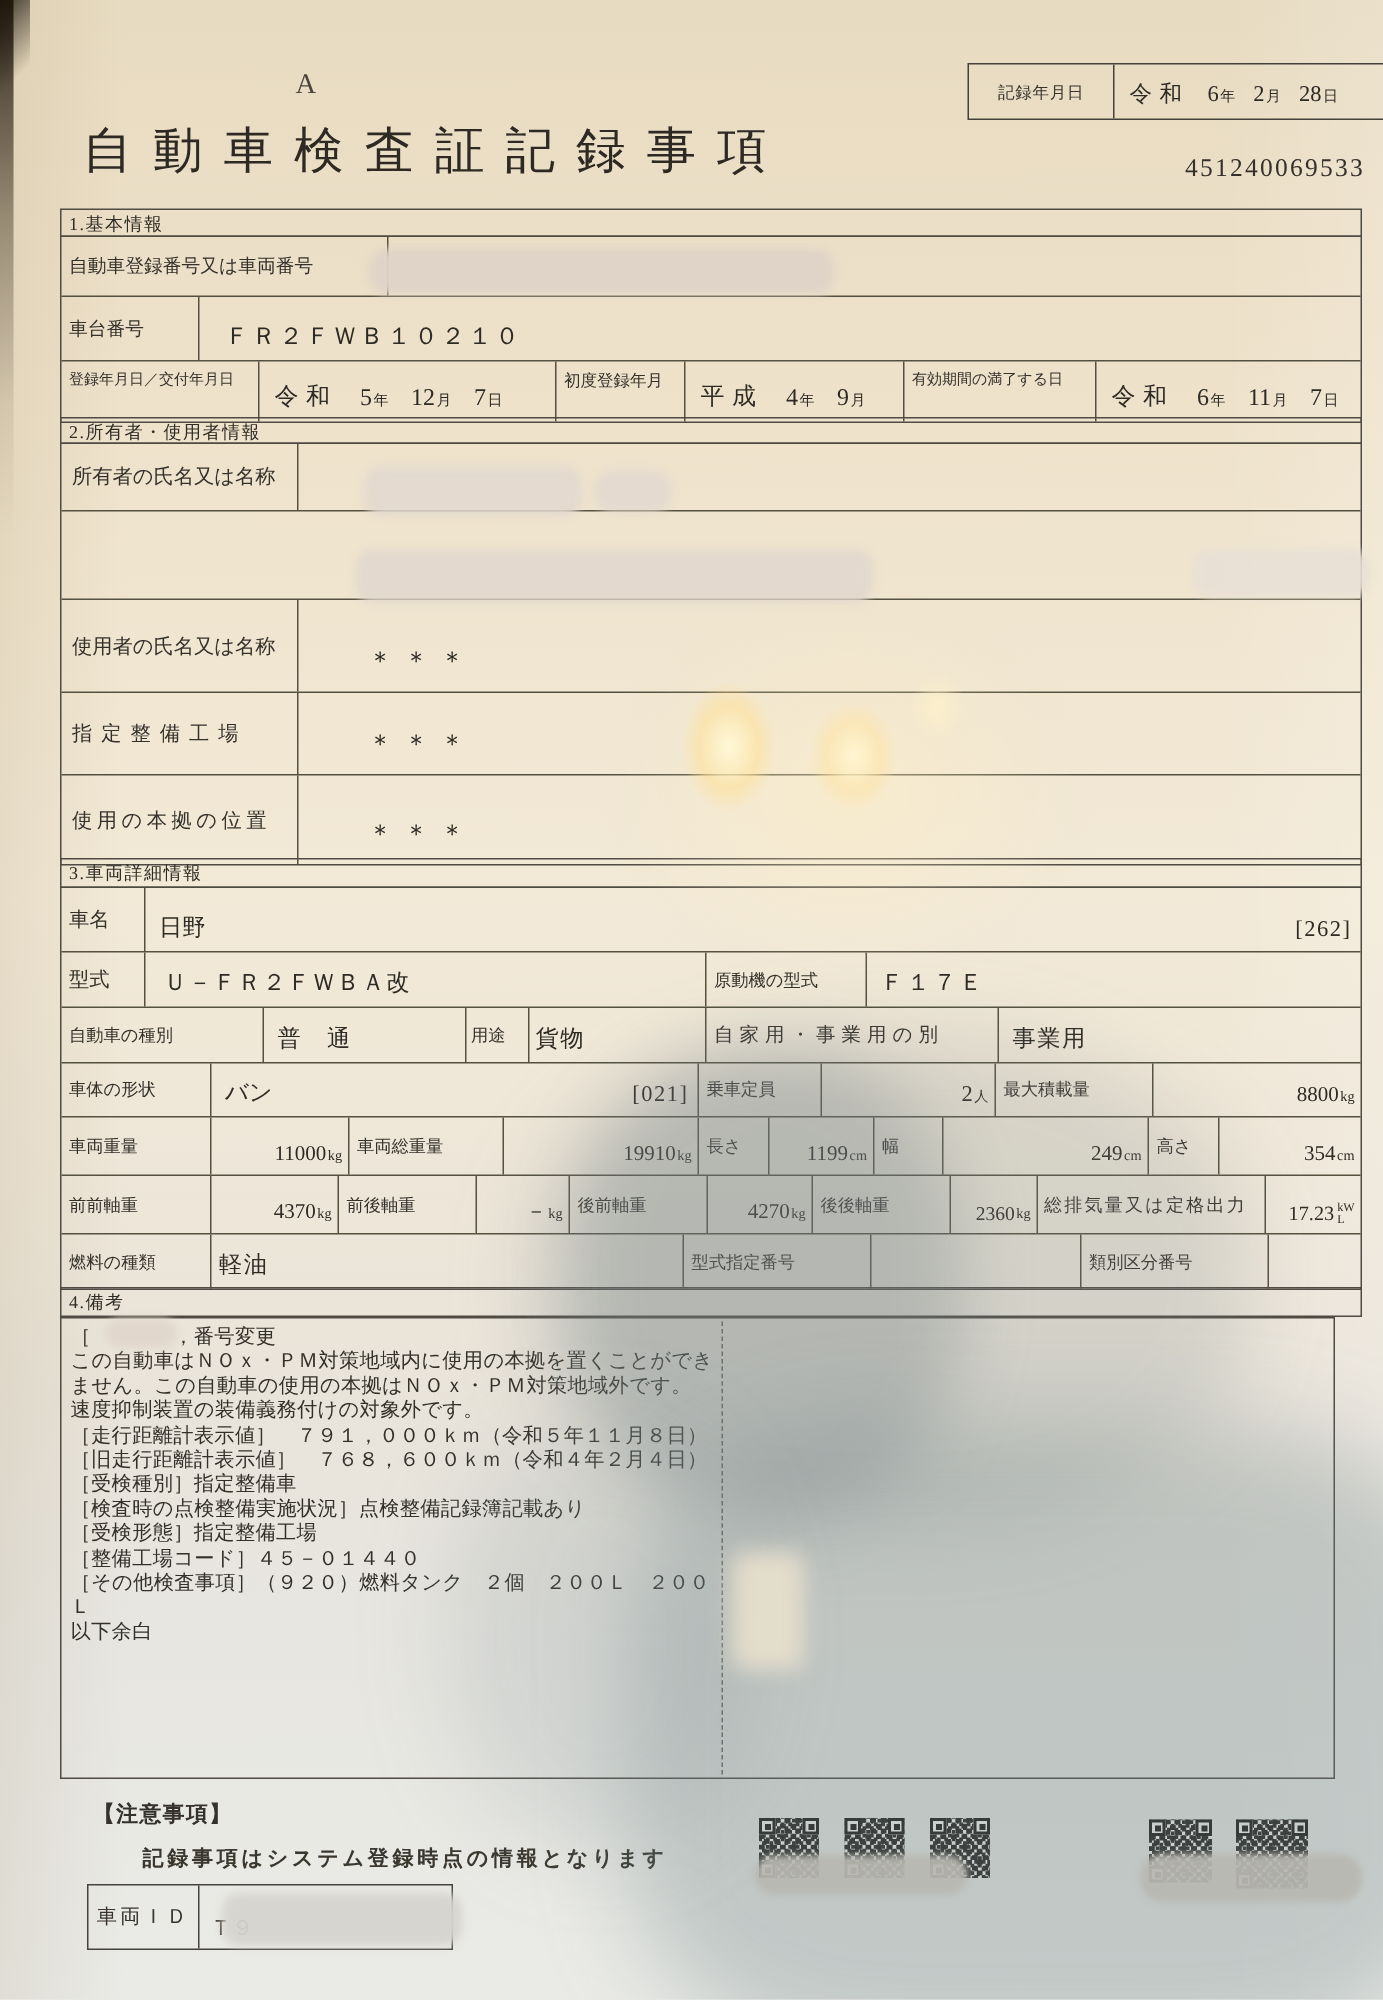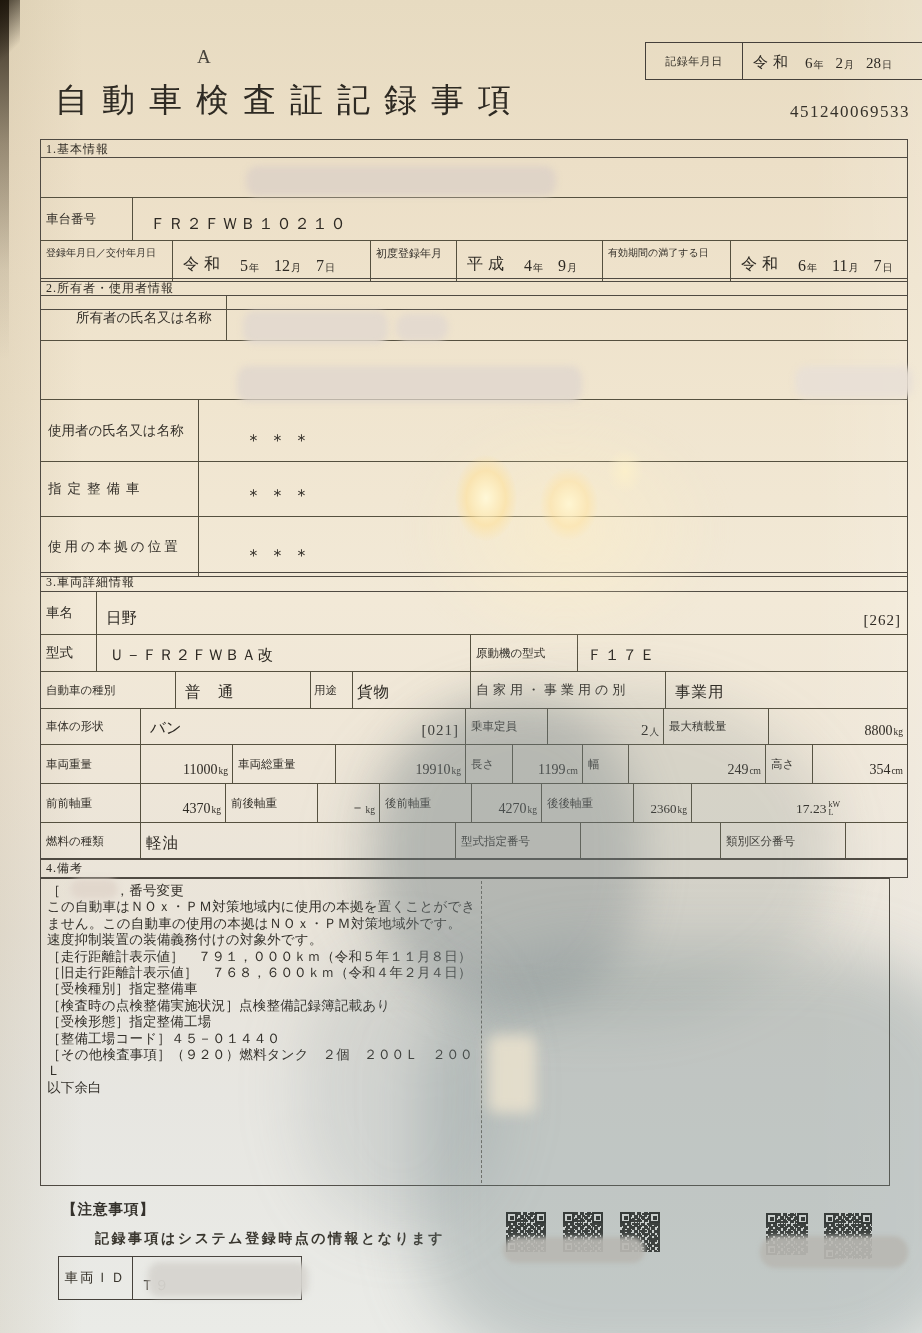--- a/index.html
+++ b/index.html
@@ -95,20 +95,21 @@
     <span class="n">2</span>
       <span class="u">月</span>
     <span class="n">28</span>
       <span class="u">日</span>
   </div>
 </div>
 
 <div class="bar" style="top:139px;height:19px;">1.基本情報</div>
 <div class="tbl" style="top:157px;">
   <div class="row" style="grid-template-columns:218px 1fr;height:39px;">
+    <div class="cell lc">自動車登録番号又は車両番号</div>
     <div class="cell last"></div>
   </div>
   <div class="row bt" style="grid-template-columns:92px 1fr;height:42px;">
     <div class="cell lc">車台番号</div>
     <div class="cell last vc" style="padding-left:17px;letter-spacing:2px;font-size:16px;">ＦＲ２ＦＷＢ１０２１０</div>
   </div>
   <div class="row bt" style="grid-template-columns:132px 198px 86px 146px 128px 1fr;height:40px;">
     <div class="cell lc tiny">登録年月日／交付年月日</div>
     <div class="cell date">
       <span class="era">令和</span>
@@ -133,35 +134,35 @@
       <span class="n">6</span>
         <span class="u">年</span>
       <span class="n">11</span>
         <span class="u">月</span>
       <span class="n">7</span>
         <span class="u">日</span>
     </div>
   </div>
 </div>
 
-<div class="bar" style="top:278px;height:32px;">2.所有者・使用者情報</div>
+<div class="bar" style="top:278px;height:18px;">2.所有者・使用者情報</div>
 <div class="tbl" style="top:295px;">
-  <div class="row" style="grid-template-columns:158px 1fr;height:44px;margin-left:28px;">
+  <div class="row" style="grid-template-columns:158px 1fr;height:44px;">
     <div class="cell lc2">所有者の氏名又は名称</div>
     <div class="cell last"></div>
   </div>
   <div class="row bt" style="grid-template-columns:158px 1fr;height:58px;">
     <div class="cell last"></div>
   </div>
   <div class="row bt" style="grid-template-columns:158px 1fr;height:61px;">
     <div class="cell lc2">使用者の氏名又は名称</div>
     <div class="cell last ast">＊＊＊</div>
   </div>
   <div class="row bt" style="grid-template-columns:158px 1fr;height:54px;">
-    <div class="cell lc2 ls6">指定整備車</div>
+    <div class="cell lc2 ls6">指定整備工場</div>
     <div class="cell last ast">＊＊＊</div>
   </div>
   <div class="row bt" style="grid-template-columns:158px 1fr;height:59px;">
     <div class="cell lc2 ls3">使用の本拠の位置</div>
     <div class="cell last ast">＊＊＊</div>
   </div>
 </div>
 
 <div class="bar" style="top:572px;height:20px;">3.車両詳細情報</div>
 <div class="tbl" style="top:591px;">
@@ -244,20 +245,21 @@
     <div class="cell lc sm">後前軸重</div>
     <div class="cell num">
         <span class="v">4270</span>
         <span class="u">kg</span>
       </div>
     <div class="cell lc sm">後後軸重</div>
     <div class="cell num" style="font-size:13px;">
         <span class="v">2360</span>
         <span class="u">kg</span>
       </div>
+    <div class="cell lc" style="font-size:12px;letter-spacing:1.5px;padding-left:4px;">総排気量又は定格出力</div>
     <div class="cell last num" style="font-size:13.5px;">
       <span class="v">17.23</span>
       <span class="stack">
           <span>kW</span>
           <span>L</span>
         </span>
     </div>
   </div>
   <div class="row bt" style="grid-template-columns:100px 315px 125px 140px 125px 1fr;height:36px;">
     <div class="cell lc sm">燃料の種類</div>

